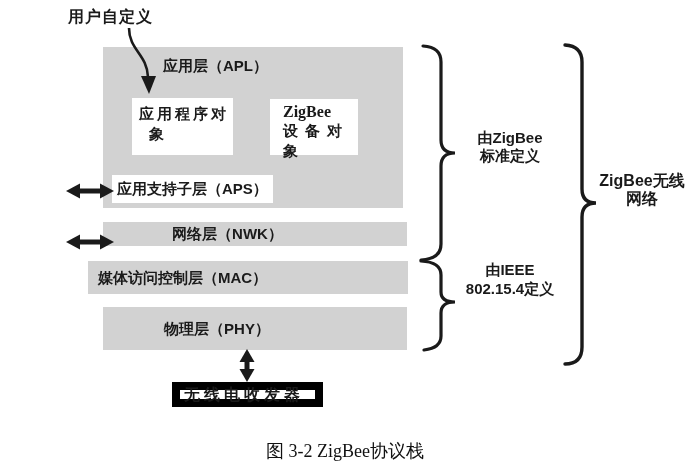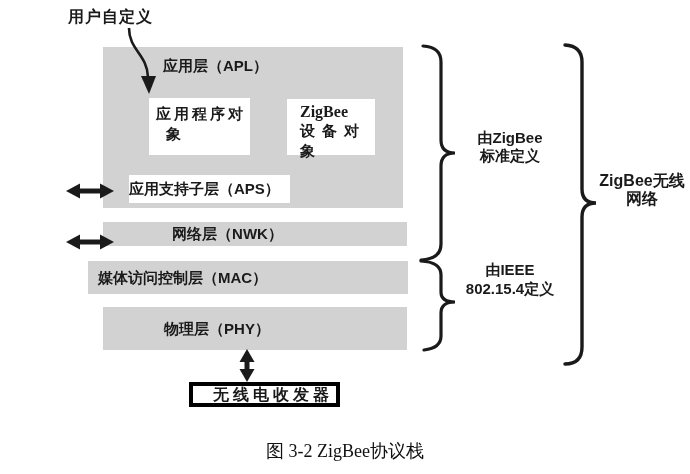--- a/index.html
+++ b/index.html
@@ -3,21 +3,21 @@
 <meta charset="utf-8">
 <style>
   html,body{margin:0;padding:0;background:#fff;}
   .canvas{
     position:relative;width:690px;height:474px;background:#ffffff;
     font-family:"Liberation Sans","DejaVu Sans",sans-serif;
     color:#1a1a1a;overflow:hidden;
   }
   .abs{position:absolute;box-sizing:border-box;}
   .gray{background:#d2d2d2;}
-  .whitebox{background:#ffffff;margin-left:17px;}
+  .whitebox{background:#ffffff;}
   .lbl{font-weight:700;font-size:15px;line-height:18px;white-space:nowrap;}
   .ln{display:block;}
   .band{display:flex;align-items:center;}
   .band .lbl{white-space:nowrap;}
   .stackcenter{text-align:center;}
   svg.overlay{position:absolute;left:0;top:0;pointer-events:none;}
   .caption{
     position:absolute;left:0;top:439px;width:690px;text-align:center;
     font-family:"Liberation Serif","DejaVu Serif",serif;
     font-size:18px;font-weight:400;color:#111;
@@ -47,27 +47,27 @@
     <span class="ln lbl" style="letter-spacing:3px;line-height:20px;">应用程序对</span>
     <span class="ln lbl" style="margin-left:10px;line-height:20px;">象</span>
   </div>
 
   <div class="abs whitebox" style="left:270px;top:99px;width:88px;height:56px;padding:3px 0 0 13px;">
     <span class="ln lbl" style="font-size:16px;line-height:19px;font-family:Liberation Serif, serif;">ZigBee</span>
     <span class="ln lbl" style="letter-spacing:7px;line-height:20px;">设备对</span>
     <span class="ln lbl" style="line-height:20px;">象</span>
   </div>
 
-  <div class="abs whitebox band" style="left:112px;top:175px;width:161px;height:28px;">
+  <div class="abs whitebox band" style="left:112px;top:175px;width:161px;height:28px;padding-left:5px;">
     <span class="lbl">应用支持子层（APS）</span>
   </div>
 
   <div class="abs lbl" style="left:68px;top:8px;font-size:16px;letter-spacing:1px;">用户自定义</div>
 
-  <div class="abs whitebox band" style="left:172px;top:382px;width:151px;height:25px;border:4px solid #000000;padding-left:20px;">
+  <div class="abs whitebox band" style="left:172px;top:382px;width:151px;height:25px;border:8px solid #000000;padding-left:4px;">
     <span class="lbl" style="font-size:16px;letter-spacing:4px;">无线电收发器</span>
   </div>
 
   <div class="abs lbl stackcenter" style="left:460px;top:129px;width:100px;">
     <span class="ln">由ZigBee</span>
     <span class="ln">标准定义</span>
   </div>
 
   <div class="abs lbl stackcenter" style="left:458px;top:260px;width:104px;line-height:19px;">
     <span class="ln">由IEEE</span>

